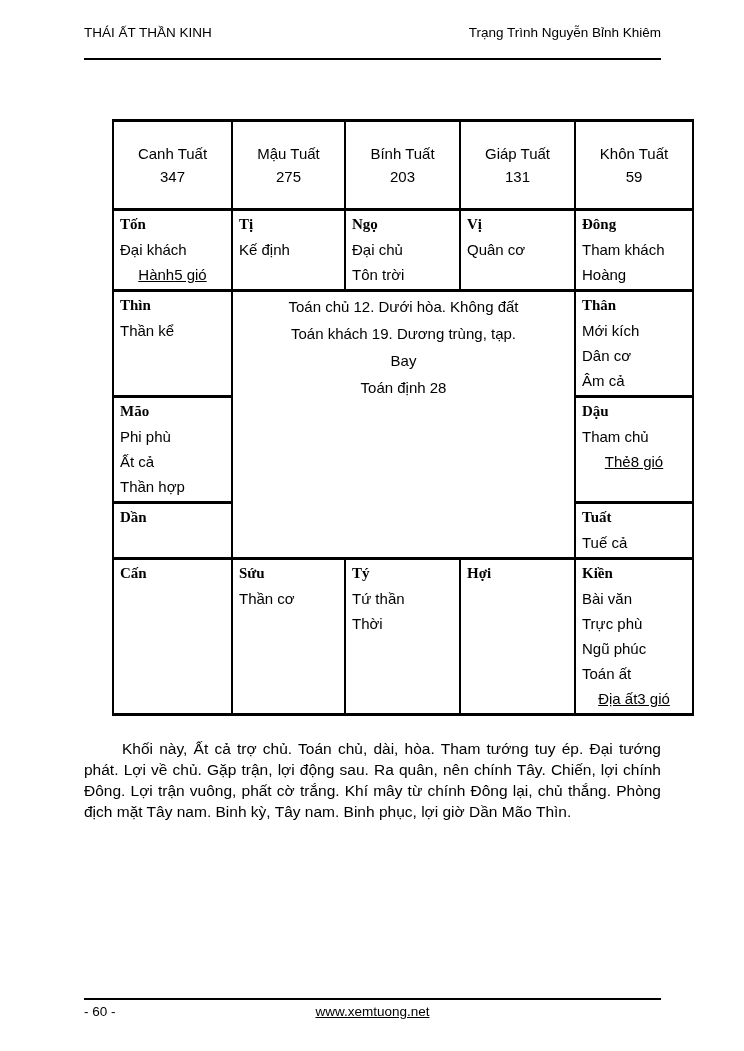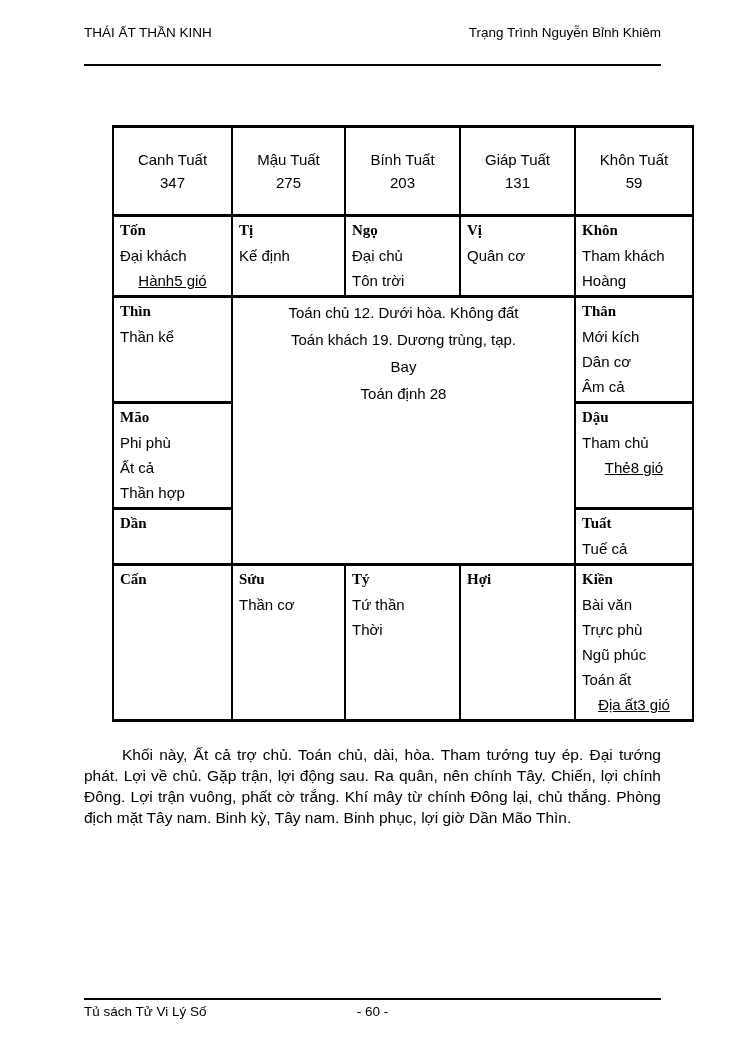--- a/index.html
+++ b/index.html
@@ -8,21 +8,21 @@
     width: 744px; height: 1051px;
     position: relative;
     font-family: "Liberation Sans", sans-serif;
     color: #000;
     overflow: hidden;
   }
   
   .doc-header {
     margin: 0 83px 0 84px;
     padding-top: 25px;
-    padding-bottom: 24px;
+    padding-bottom: 18px;
     border-bottom: 2px solid #000;
     display: flex;
     justify-content: space-between;
     align-items: baseline;
     font-size: 13.5px;
   }
   
   table.chart {
     border-collapse: collapse;
     table-layout: fixed;
@@ -129,21 +129,21 @@
     <td>
       <div class="cell-title">Ngọ</div>
       <div class="cell-line">Đại chủ</div>
       <div class="cell-line">Tôn trời</div>
     </td>
     <td>
       <div class="cell-title">Vị</div>
       <div class="cell-line">Quân cơ</div>
     </td>
     <td>
-      <div class="cell-title">Khôn</div>
+      <div class="cell-title">Đông</div>
       <div class="cell-line">Tham khách</div>
       <div class="cell-line">Hoàng</div>
     </td>
   </tr>
 
   <tr style="height:100px">
     <td>
       <div class="cell-title">Thìn</div>
       <div class="cell-line">Thần kể</div>
     </td>
@@ -217,15 +217,15 @@
     </td>
   </tr>
   </tbody>
 </table>
 
 <div class="body-text">
   <p>Khối này, Ất cả trợ chủ. Toán chủ, dài, hòa. Tham tướng tuy ép. Đại tướng phát. Lợi về chủ. Gặp trận, lợi động sau.  Ra quân, nên chính Tây. Chiến, lợi chính Đông. Lợi trận vuông, phất cờ trắng. Khí mây từ chính Đông lại, chủ thắng. Phòng địch mặt Tây nam. Binh kỳ, Tây nam. Binh phục, lợi giờ Dần Mão Thìn.</p>
 </div>
 
 <div class="doc-footer">
-  <span class="f-left">Tủ sách Tử Vi Lý Số</span>
   <span class="f-center">- 60 -</span>
+  <span class="f-right link">www.xemtuong.net</span>
 </div>
 
 </body></html>

